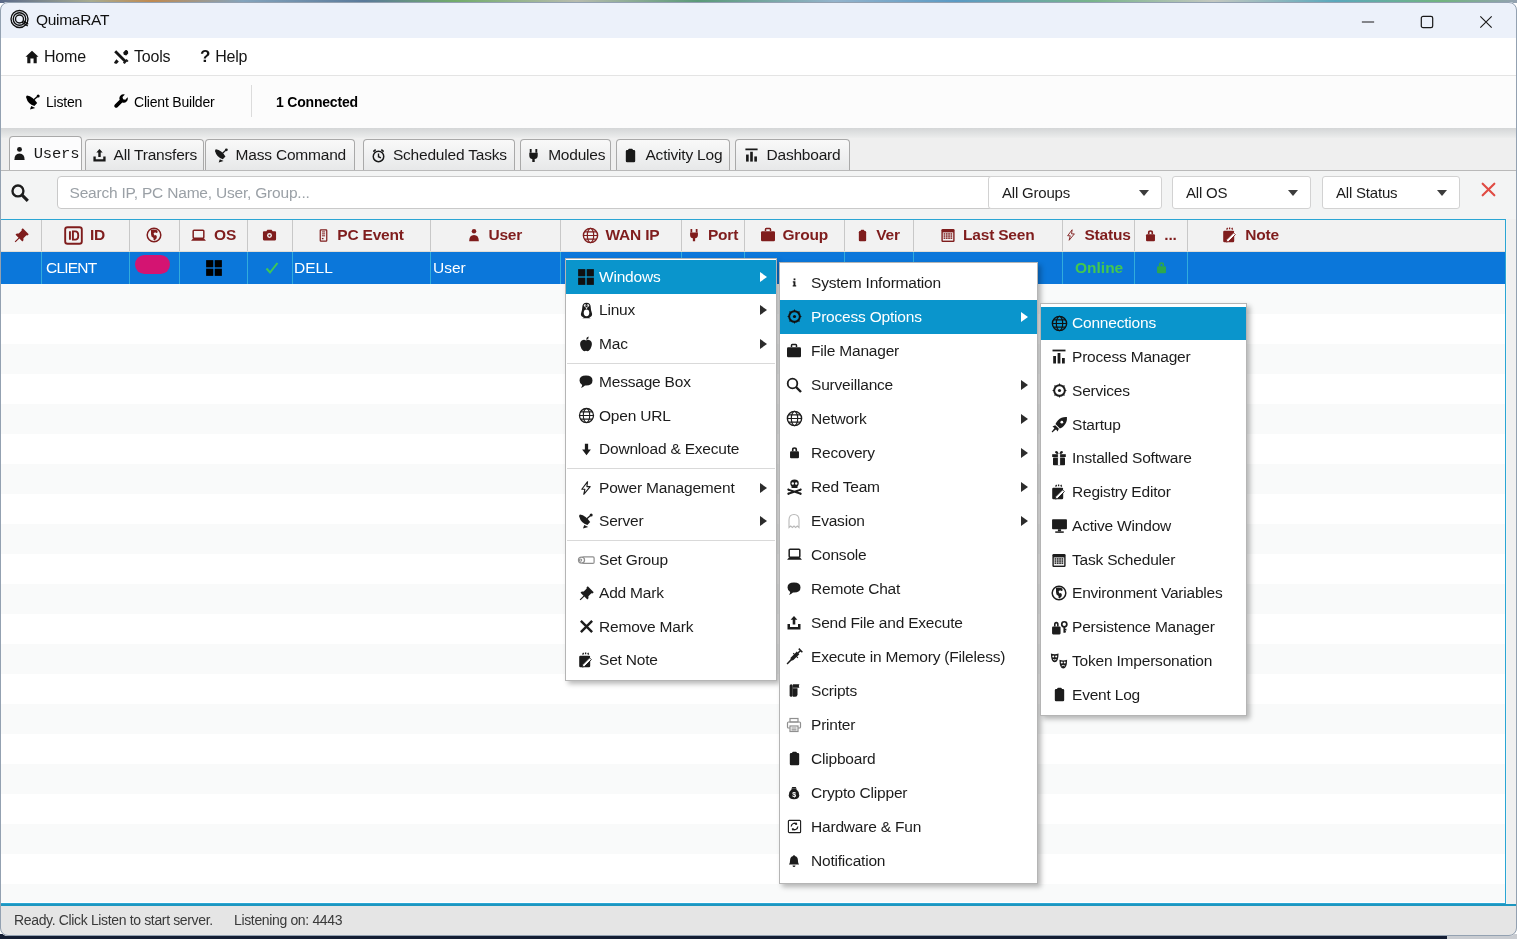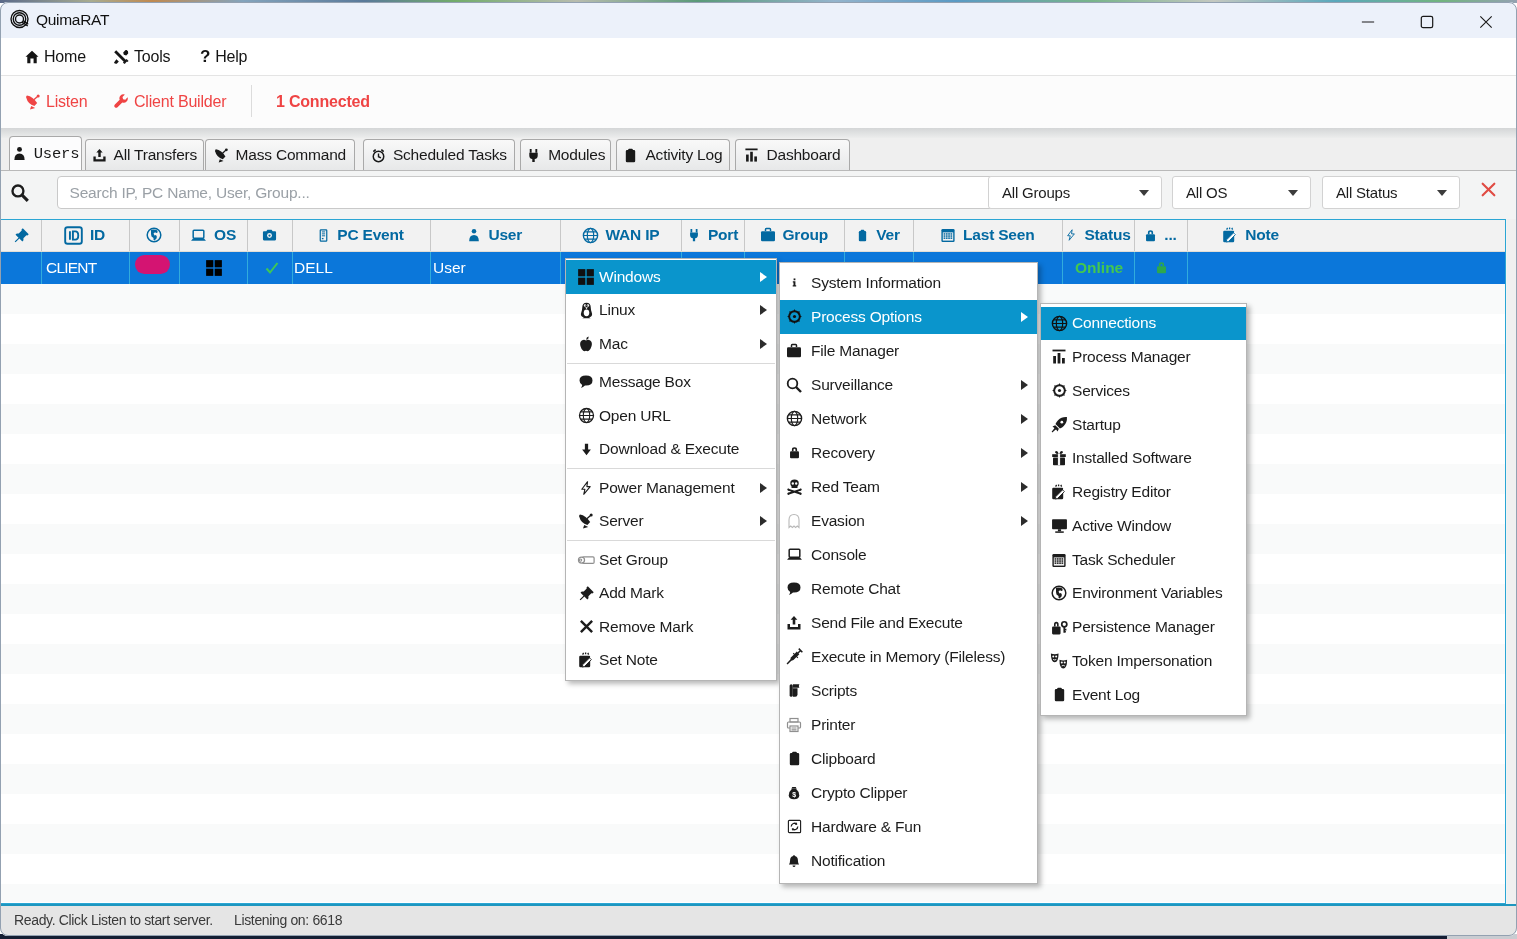--- a/index.html
+++ b/index.html
@@ -10,36 +10,36 @@
 .desktop-bottom .navy { position:absolute; left:0; top:0; width:1447px; height:5px; background:#141e33; }
 .win { position:absolute; left:0; top:2px; width:1517px; height:934px; background:#fff; border-radius:8px; overflow:hidden; }
 .winborder { position:absolute; left:0; top:2px; width:1517px; height:934px; border:1px solid #93a1b1; border-radius:8px; z-index:60; pointer-events:none; }
 .titlebar { position:absolute; left:0; top:0; width:100%; height:36px; background:#ecf1fa; color:#101010; }
 .titlebar .qi { position:absolute; left:10px; top:7px; }
 .titlebar .tt { position:absolute; left:36px; top:9px; font-size:15.5px; letter-spacing:-0.3px; }
 .wbtn { position:absolute; top:10px; color:#1a1a1a; }
 .menubar { position:absolute; left:0; top:36px; width:100%; height:38px; background:#fff; border-bottom:1px solid #e4e4e4; }
 .mb { position:absolute; top:0; height:37px; display:flex; align-items:center; gap:5px; font-size:16px; color:#151515; letter-spacing:-0.2px; }
 .toolbar { position:absolute; left:0; top:74px; width:100%; height:52px; background:#fcfcfc; }
-.tb { position:absolute; top:0; height:52px; display:flex; align-items:center; gap:5px; font-size:16px; color:#ef4444; letter-spacing:-0.2px; }
+.tb { position:absolute; top:0; height:52px; display:flex; align-items:center; gap:5px; font-size:14px; color:#000000; letter-spacing:-0.2px; }
 .tsep { position:absolute; left:251px; top:9px; height:32px; width:1px; background:#dcdcdc; }
 .band { position:absolute; left:0; top:126px; width:100%; height:10px; background:linear-gradient(#d4d6d7,#eceded); }
 .tabstrip { position:absolute; left:0; top:136px; width:100%; height:32px; background:#efefef; }
 .tab { position:absolute; top:1px; height:31px; background:linear-gradient(#f9f9f9,#e7e8e9); border:1px solid #a9a9a9; border-bottom:none; border-radius:4px 4px 0 0; display:flex; align-items:center; justify-content:center; gap:7px; font-size:15.5px; color:#191919; letter-spacing:-0.2px; }
 .tab.act { top:-2px; height:34px; background:#fcfcfd; z-index:5;font-family:Liberation Mono, monospace; }
 .paneline { position:absolute; left:0; top:168px; width:100%; height:1px; background:#b9b9b9; z-index:4; }
 .pane { position:absolute; left:0; top:168px; width:100%; height:736px; background:#f3f4f4; }
 .searchicon { position:absolute; left:10px; top:13px; color:#1d1d1d; }
 .searchbox { position:absolute; left:39.5px; top:6px; width:938px; height:33px; background:#fff; border:1px solid #c9c9c9; border-radius:4px; font-size:15.5px; color:#9aa0a6; line-height:31px; padding-left:12px; letter-spacing:-0.2px;margin-left:17px; }
 .dd { position:absolute; top:6px; height:33px; background:#fff; border:1px solid #d2d2d2; border-radius:3px; font-size:15px; color:#1c1c1c; line-height:31px; padding-left:13px; letter-spacing:-0.2px; }
 .dd .tri { position:absolute; right:12px; top:13px; width:0; height:0; border-left:5.5px solid transparent; border-right:5.5px solid transparent; border-top:6.5px solid #3c3c3c; }
 .redx { position:absolute; left:1480px; top:10px; color:#e04b43; }
 .table { position:absolute; left:0px; top:48.5px; width:1505.5px; height:685.5px; border:1.5px solid #2ba6d4; background:#fff; }
 .thead { position:absolute; left:0; top:0; width:100%; height:32px; background:#f2f2f2; border-bottom:1px solid #e2ded6; }
-.hc { position:absolute; top:0; height:31.5px; display:flex; align-items:center; justify-content:center; gap:7px; color:#0369a1; }
+.hc { position:absolute; top:0; height:31.5px; display:flex; align-items:center; justify-content:center; gap:7px; color:#7f1d1d; }
 .hc .hl { font-size:15.5px; font-weight:bold; letter-spacing:-0.2px; }
 .hs { position:absolute; top:0; height:31.5px; width:1px; background:#c8c8c8; }
 .hrow { position:absolute; left:0; top:32px; width:100%; height:32px; background:#0b77da; color:#fff; font-size:15.5px; }
 .rs { position:absolute; top:0; height:32px; width:1px; background:#31acdc; }
 .rcell { position:absolute; top:0; height:32px; display:flex; align-items:center; }
 .stripes { position:absolute; left:0; top:64px; width:100%; height:618.5px;
   background:repeating-linear-gradient(#f9fafa 0px, #f9fafa 30px, #ffffff 30px, #ffffff 60px); }
 .rightgutter { position:absolute; left:1507px; top:48.5px; width:9px; height:686px; background:#f0f0f0; }
 .tealline { position:absolute; left:0; top:902px; width:1517px; height:2px; background:#1d96bf; }
 .statusbar { position:absolute; left:0; top:904px; width:100%; height:30px; background:#e5e5e5; font-size:14px; color:#3a3a3a; letter-spacing:-0.35px; }
@@ -372,21 +372,21 @@
             </svg>
           </div>
       </div>
       <div class="stripes"></div>
     </div>
     <div class="rightgutter"></div>
   </div>
   <div class="tealline"></div>
   <div class="statusbar">
     <span style="position:absolute;left:14px;top:6px">Ready. Click Listen to start server.</span>
-    <span style="position:absolute;left:234px;top:6px">Listening on: 6618</span>
+    <span style="position:absolute;left:234px;top:6px">Listening on: 4443</span>
   </div>
   <div class="menu m1" style="left:519px;top:256px;width:212px">
       <div class="mi hi" style="height:33.5px">
         <span class="mic">
           <svg class="ic " width="18" height="18" viewBox="0 0 16 16">
             <rect x="1" y="1" width="6.4" height="6.4" fill="currentColor"></rect>
             <rect x="8.6" y="1" width="6.4" height="6.4" fill="currentColor"></rect>
             <rect x="1" y="8.6" width="6.4" height="6.4" fill="currentColor"></rect>
             <rect x="8.6" y="8.6" width="6.4" height="6.4" fill="currentColor"></rect>
           </svg>

